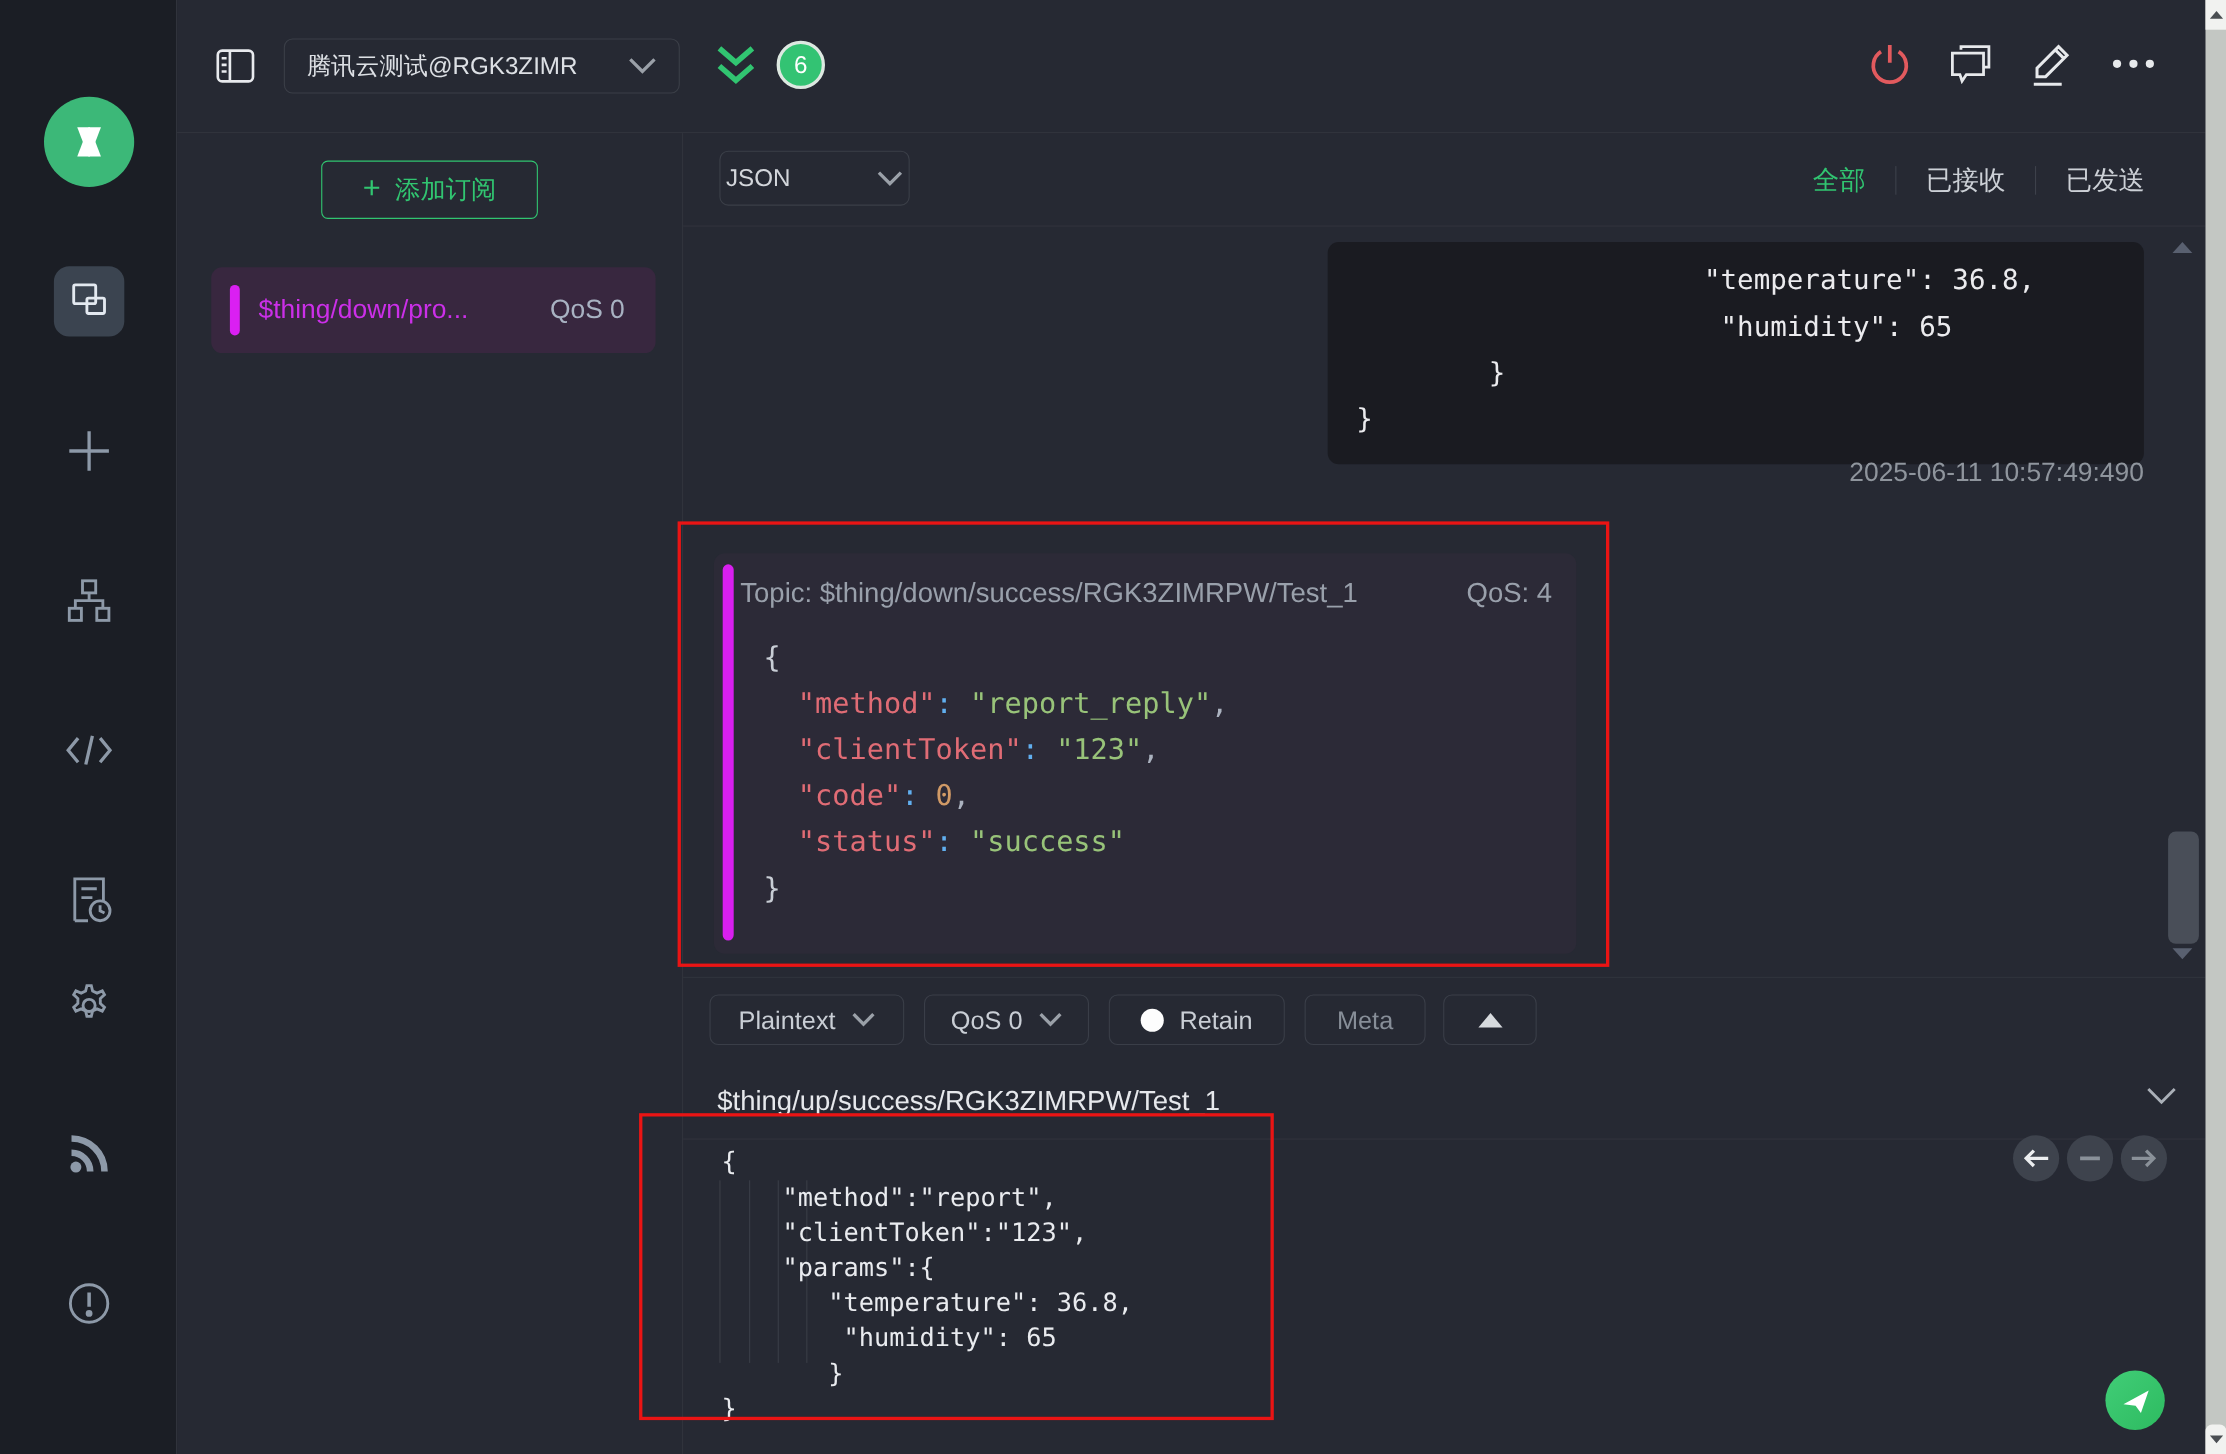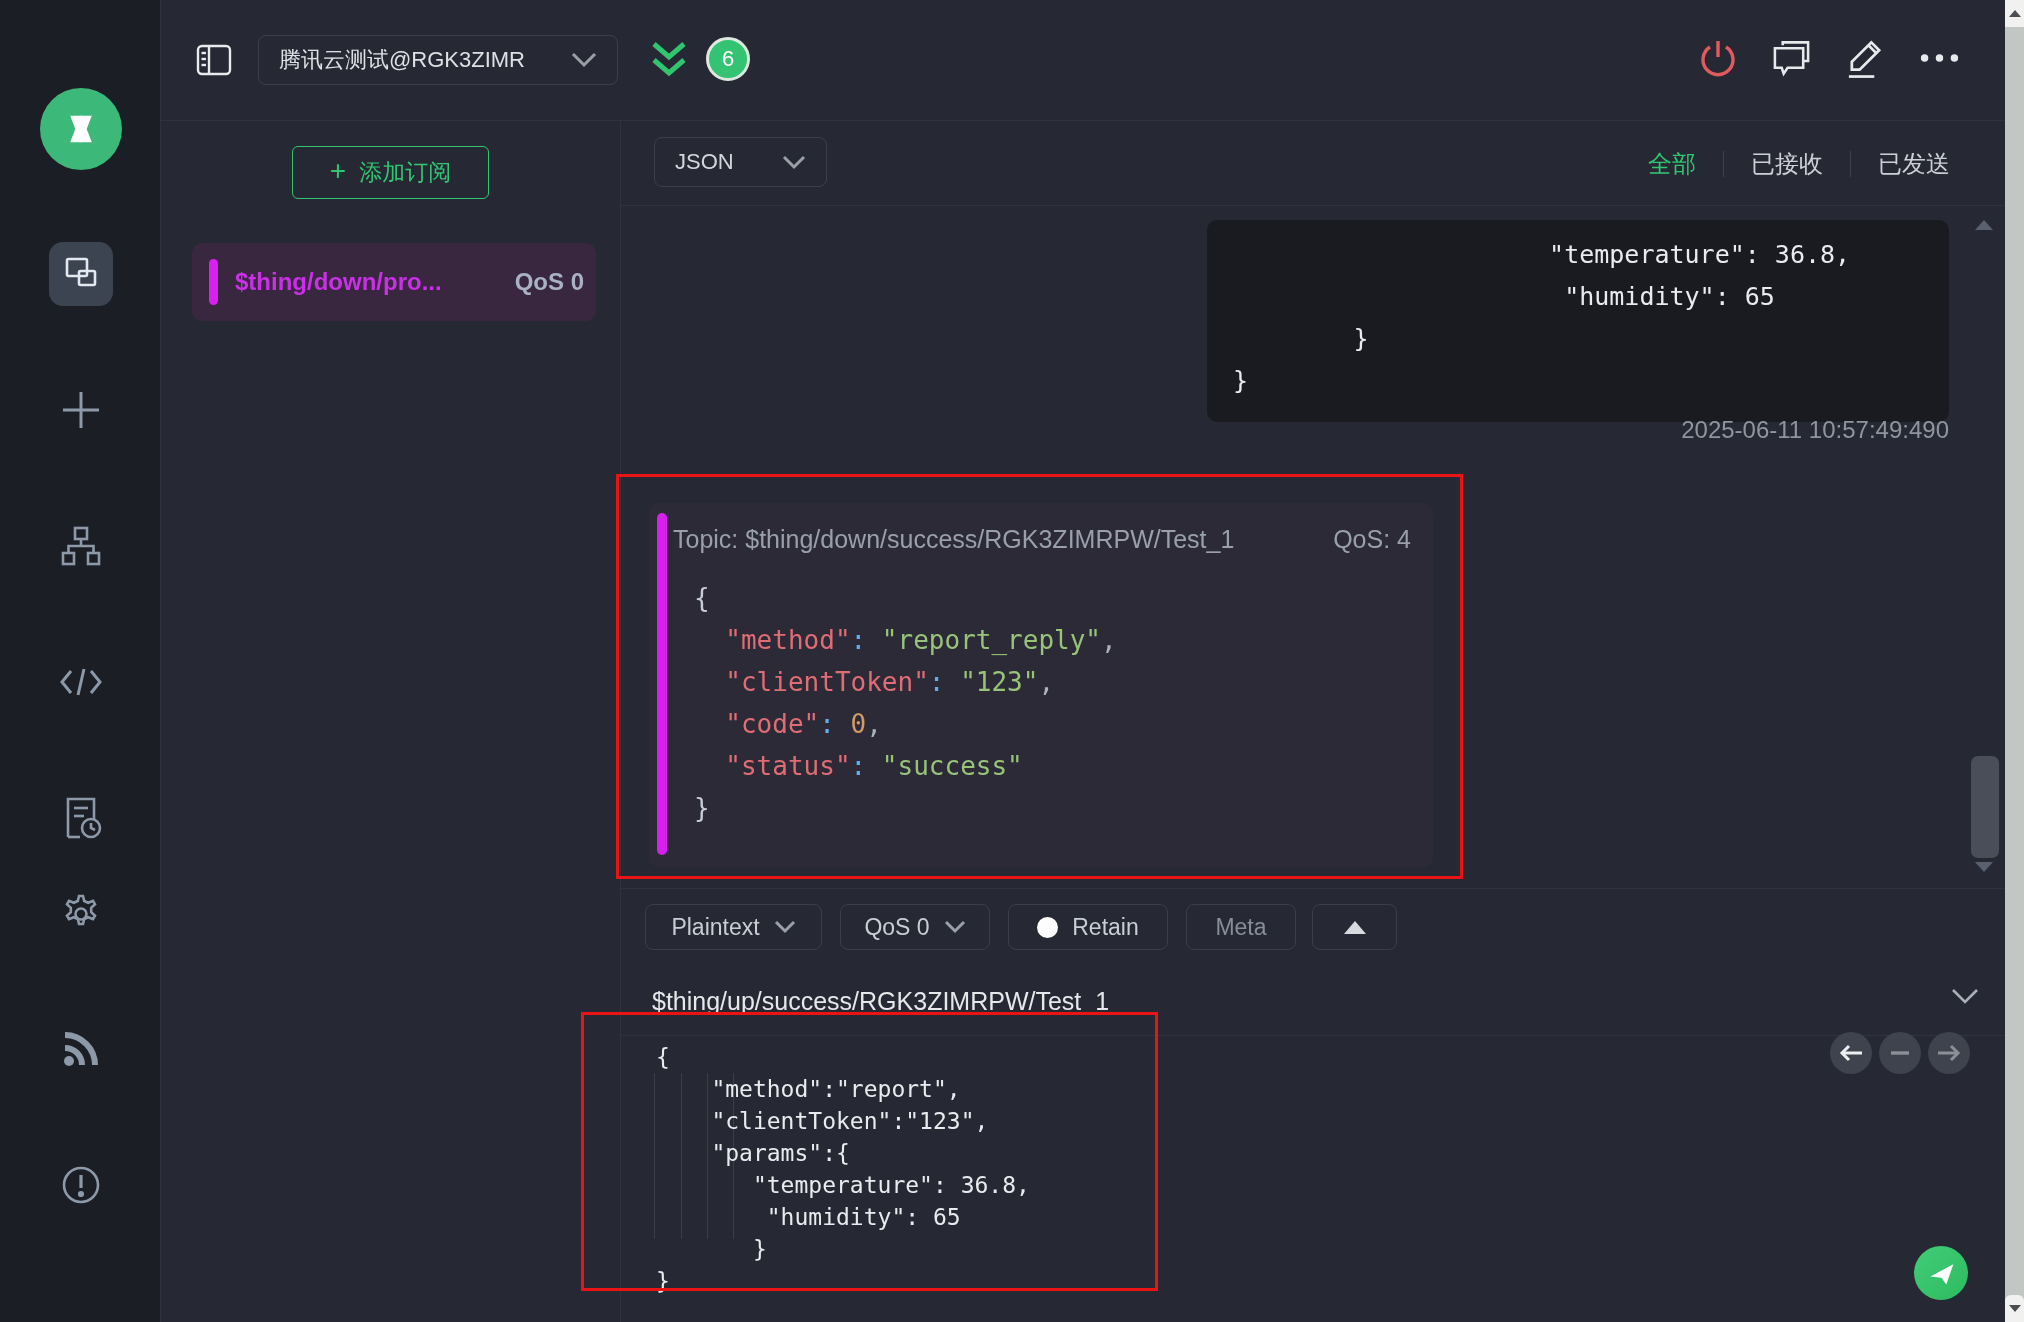--- a/index.html
+++ b/index.html
@@ -39,31 +39,31 @@
   
   .subs { position:absolute; left:161px; top:121px; width:460px; bottom:0;
           border-right:1px solid #30333c; }
   .add-btn { position:absolute; left:131px; top:25px; width:197px; height:53px;
              border:1px solid #31c571; border-radius:6px; color:#31c571; font-size:23px;
              display:flex; align-items:center; justify-content:center; gap:13px;
              background:transparent; cursor:pointer; }
   .add-btn .plus { font-size:28px; font-weight:400; line-height:1; margin-top:-3px; }
   .sub-items { position:absolute; left:31px; top:122px; right:24px; }
   .sub-item { height:78px; background:#38273f; border-radius:10px; display:flex;
-              align-items:center; padding:0 12px 0 17px;font-weight:bold; }
+              align-items:center; padding:0 28px 0 17px; }
   .sub-bar { width:9px; height:46px; border-radius:4.5px; background:#da1ff2; margin-right:17px; flex:none; }
   .sub-topic { color:#cb2fe8; font-size:24px; flex:1; white-space:nowrap; overflow:hidden; }
   .sub-qos { color:#a8b2c2; font-size:24px; }
 
   
   .main { position:absolute; left:621px; top:121px; right:19px; bottom:0; }
   .msg-header { position:absolute; left:0; top:0; right:0; height:85px; border-bottom:1px solid #30333c; }
   .format-select { position:absolute; left:33px; top:16px; width:173px; height:50px;
                    border:1px solid #3b3f48; border-radius:8px; display:flex; align-items:center;
-                   padding:0 20px; font-size:22px; color:#d3d6db; }
+                   padding:0 5px; font-size:22px; color:#d3d6db; }
   .format-select .chev { margin-left:auto; }
   .tabs { position:absolute; right:28px; top:0; height:85px; display:flex; align-items:center; font-size:24px; }
   .tab { padding:0 27px; color:#ccd0d6; cursor:pointer; }
   .tab.active { color:#31c571; }
   .tab-divider { width:1px; height:26px; background:#3d414b; }
 
   
   .messages { position:absolute; left:0; top:85px; right:0; height:682px; }
   .sent-block { position:absolute; left:586px; top:14px; width:742px; background:#1a1b21;
                 border-radius:10px; padding:14px 26px 20px 26px; }

